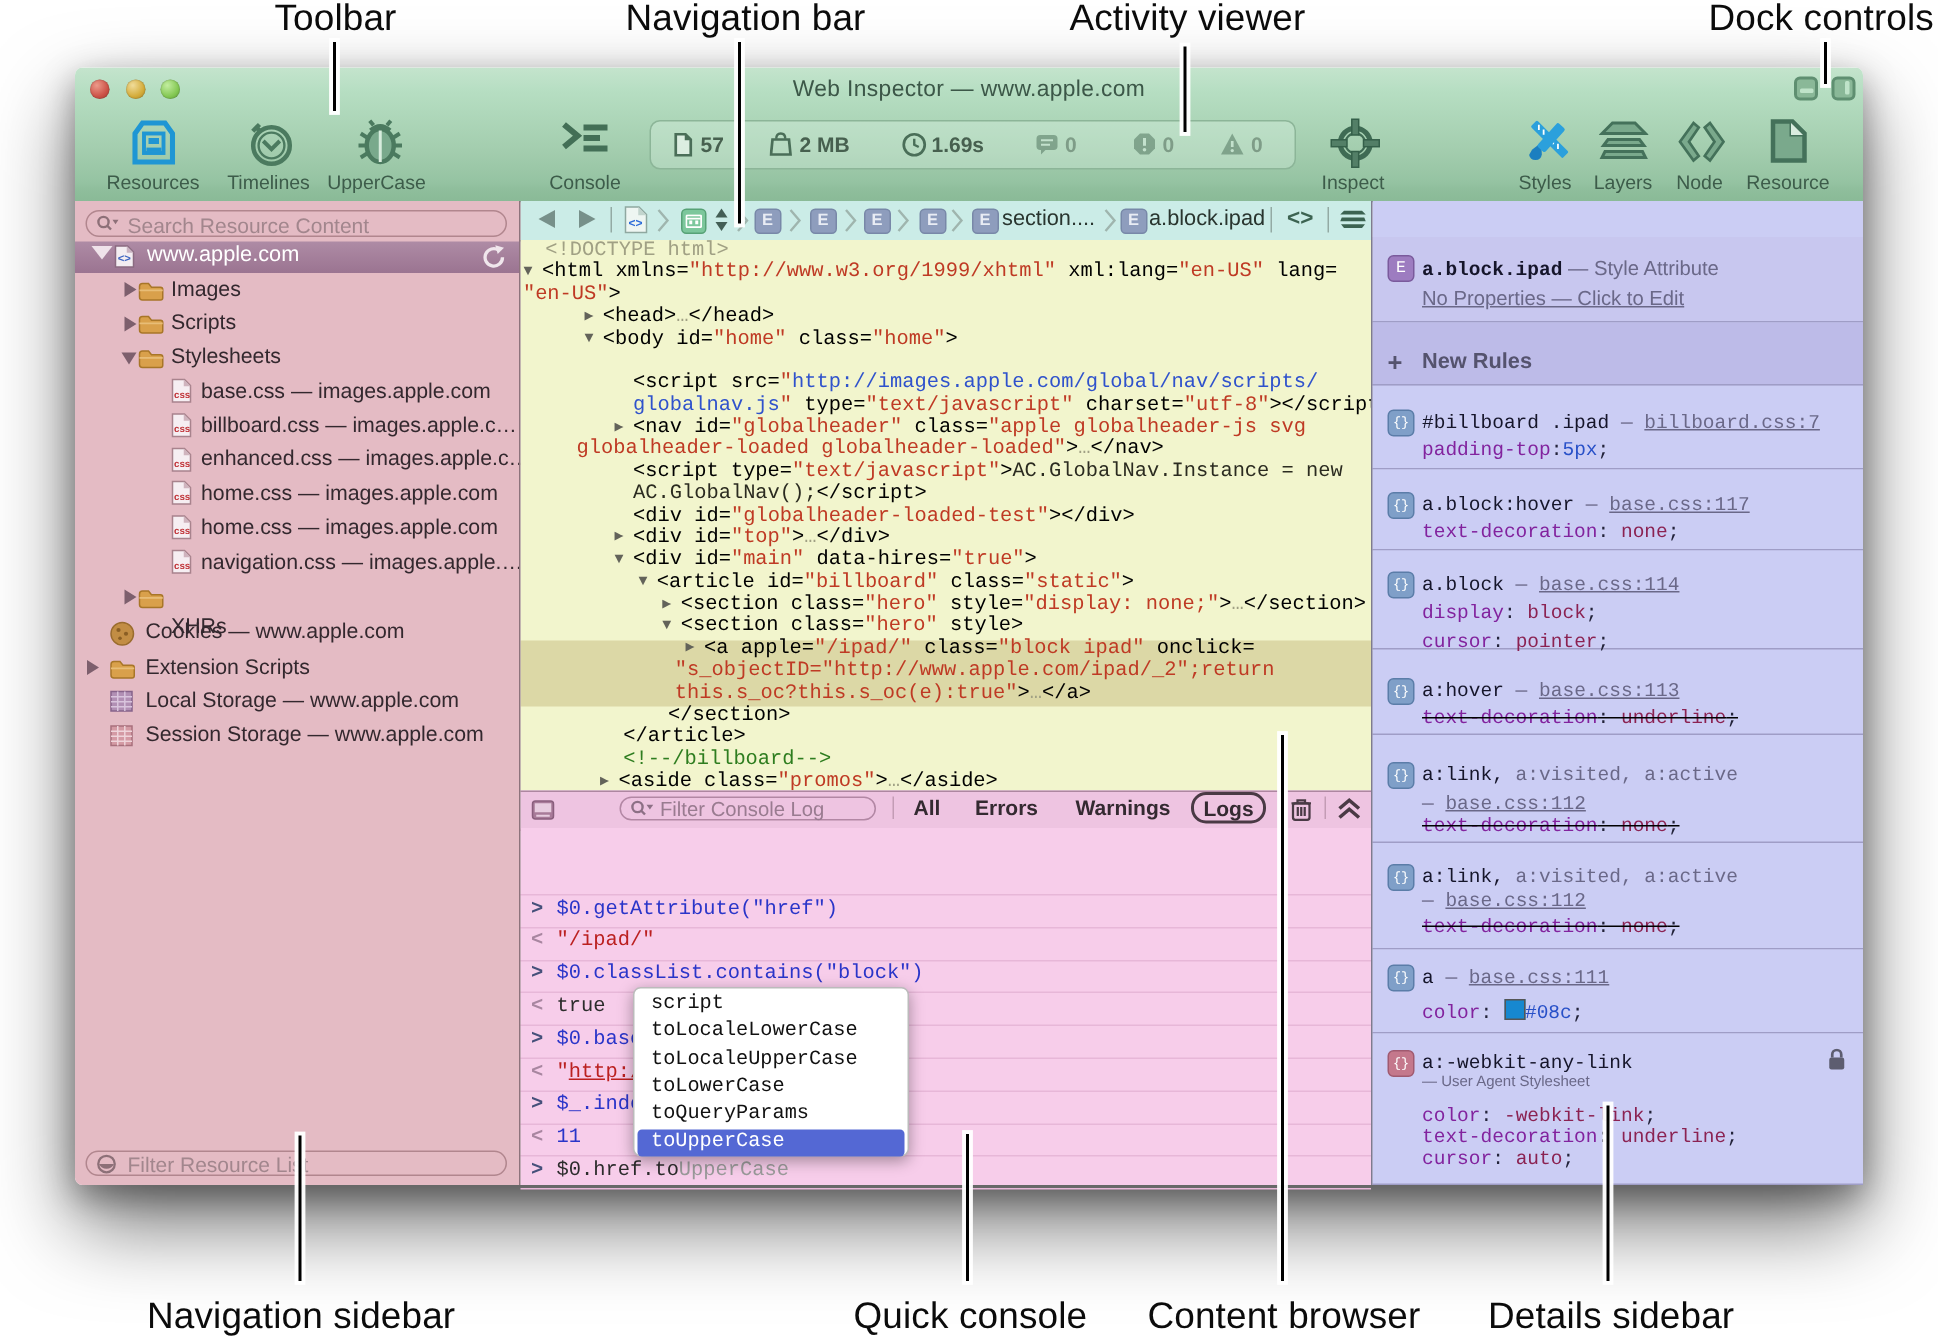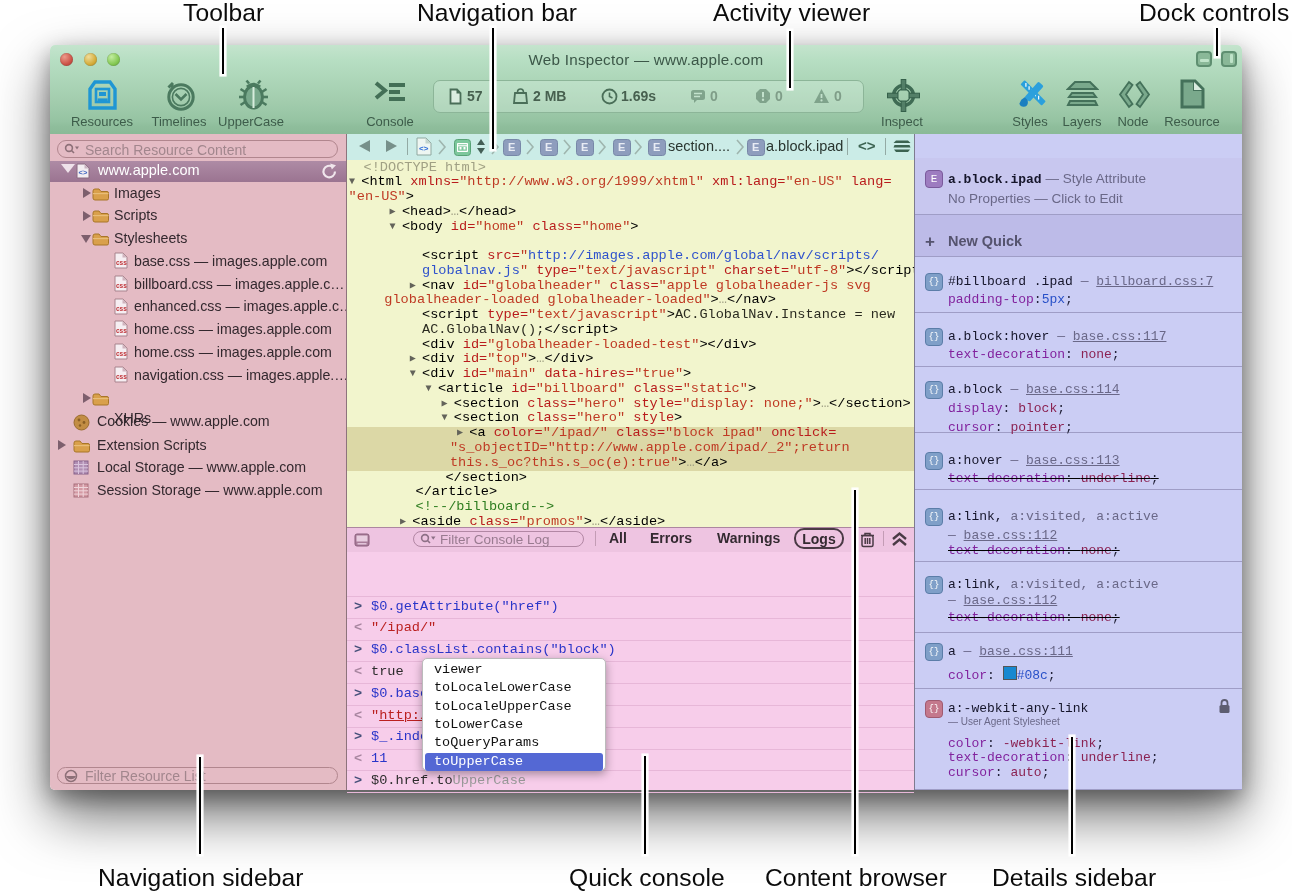--- a/index.html
+++ b/index.html
@@ -24,21 +24,21 @@
   .tbtn{color:#3d5c4a;font-size:13px;text-align:center;}
   
   .tl{width:13px;height:13px;border-radius:50%;top:7.5px;}
   
   .sidebar{left:0;top:89px;width:296px;height:656px;background:#e4bbc4;border-radius:0 0 0 5px;}
   
   .navbar{left:297px;top:89px;width:567px;height:26px;background:#cbece7;border-bottom:1px solid #7b8a88;}
   
   .code{left:297px;top:115px;width:567px;height:367px;background:#f2f5cd;overflow:hidden;}
   .cl{white-space:pre;font-family:"Liberation Mono",monospace;font-size:13.6px;line-height:14.76px;color:#2f2f22;}
-  .tag{color:#000000;} .att{color:#b91c1c;} .val{color:#bf3a24;}
+  .tag{color:#000000;} .att{color:#000000;} .val{color:#bf3a24;}
   .lnk{color:#2f52cc;} .gry{color:#a0a084;} .cmt{color:#2e7d1f;} .pln{color:#2b2b20;}
   .tw{display:inline-block;width:12.3px;font-size:10px;color:#63635a;vertical-align:1px;}
   
   .conbar{left:297px;top:482px;width:567px;height:24.5px;background:#eec4e1;border-bottom:1px solid #c193ae;border-top:1px solid #ad86a0;}
   .console{left:297px;top:507px;width:567px;height:238px;background:#f7cdea;}
   .crow{left:0;width:567px;height:21.8px;border-bottom:1px solid #e7b7d8;font-family:"Liberation Mono",monospace;font-size:13.6px;}
   .cin{color:#2a35c9;} .cstr{color:#bb2020;} .cplain{color:#2c2c2c;}
   .crow span{white-space:pre;}
   .pprow{position:absolute;left:2px;width:178px;height:18.3px;font-family:"Liberation Mono",monospace;
          font-size:13.5px;color:#111;padding-left:9px;box-sizing:border-box;line-height:18.3px;}
@@ -434,21 +434,21 @@
       <div class="cl" style="left:62.7px;top:118.6px;"><span class="tw">▶</span><span class="tag">&lt;nav </span><span class="att">id=</span><span class="val">"globalheader"</span><span class="att"> class=</span><span class="val">"apple globalheader-js svg</span></div>
       <div class="cl" style="left:37.3px;top:133.3px;"><span class="val">globalheader-loaded globalheader-loaded"</span><span class="tag">&gt;</span><span class="gry">…</span><span class="tag">&lt;/nav&gt;</span></div>
       <div class="cl" style="left:75px;top:148.1px;"><span class="tag">&lt;script </span><span class="att">type=</span><span class="val">"text/javascript"</span><span class="tag">&gt;</span><span class="pln">AC.GlobalNav.Instance = new</span></div>
       <div class="cl" style="left:75px;top:162.9px;"><span class="pln">AC.GlobalNav();</span><span class="tag">&lt;/script&gt;</span></div>
       <div class="cl" style="left:75px;top:177.6px;"><span class="tag">&lt;div </span><span class="att">id=</span><span class="val">"globalheader-loaded-test"</span><span class="tag">&gt;&lt;/div&gt;</span></div>
       <div class="cl" style="left:62.7px;top:192.4px;"><span class="tw">▶</span><span class="tag">&lt;div </span><span class="att">id=</span><span class="val">"top"</span><span class="tag">&gt;</span><span class="gry">…</span><span class="tag">&lt;/div&gt;</span></div>
       <div class="cl" style="left:62.7px;top:207.1px;"><span class="tw">▼</span><span class="tag">&lt;div </span><span class="att">id=</span><span class="val">"main"</span><span class="att"> data-hires=</span><span class="val">"true"</span><span class="tag">&gt;</span></div>
       <div class="cl" style="left:78.6px;top:221.9px;"><span class="tw">▼</span><span class="tag">&lt;article </span><span class="att">id=</span><span class="val">"billboard"</span><span class="att"> class=</span><span class="val">"static"</span><span class="tag">&gt;</span></div>
       <div class="cl" style="left:94.5px;top:236.7px;"><span class="tw">▶</span><span class="tag">&lt;section </span><span class="att">class=</span><span class="val">"hero"</span><span class="att"> style=</span><span class="val">"display: none;"</span><span class="tag">&gt;</span><span class="gry">…</span><span class="tag">&lt;/section&gt;</span></div>
       <div class="cl" style="left:94.5px;top:251.4px;"><span class="tw">▼</span><span class="tag">&lt;section </span><span class="att">class=</span><span class="val">"hero"</span><span class="att"> style</span><span class="tag">&gt;</span></div>
-      <div class="cl" style="left:110px;top:266.2px;"><span class="tw">▶</span><span class="tag">&lt;a </span><span class="att">color=</span><span class="val">"/ipad/"</span><span class="att"> class=</span><span class="val">"block ipad"</span><span class="att"> onclick=</span></div>
+      <div class="cl" style="left:110px;top:266.2px;"><span class="tw">▶</span><span class="tag">&lt;a </span><span class="att">apple=</span><span class="val">"/ipad/"</span><span class="att"> class=</span><span class="val">"block ipad"</span><span class="att"> onclick=</span></div>
       <div class="cl" style="left:102.9px;top:280.9px;"><span class="val">"s_objectID="http://www.apple.com/ipad/_2";return</span></div>
       <div class="cl" style="left:102.9px;top:295.7px;"><span class="val">this.s_oc?this.s_oc(e):true"</span><span class="tag">&gt;</span><span class="gry">…</span><span class="tag">&lt;/a&gt;</span></div>
       <div class="cl" style="left:98.4px;top:310.5px;"><span class="tag">&lt;/section&gt;</span></div>
       <div class="cl" style="left:68.5px;top:325.2px;"><span class="tag">&lt;/article&gt;</span></div>
       <div class="cl" style="left:68.5px;top:340.0px;"><span class="cmt">&lt;!--/billboard--&gt;</span></div>
       <div class="cl" style="left:53px;top:354.7px;"><span class="tw">▶</span><span class="tag">&lt;aside </span><span class="att">class=</span><span class="val">"promos"</span><span class="tag">&gt;</span><span class="gry">…</span><span class="tag">&lt;/aside&gt;</span></div>
     </div>
     <div class="conbar">
       <svg width="16" height="14" viewBox="0 0 16 14" style="left:7px;top:5px;">
         <rect x="1" y="1" width="14" height="12" rx="2" fill="#a87b99" stroke="#8a5f7d" stroke-width="1"></rect>
@@ -529,23 +529,23 @@
       <div class="dsec" style="top:123.5px;height:54.5px;background:#cbcdf4;"></div>
       <div class="dsec" style="top:179px;height:53.400000000000006px;background:#cbcdf4;"></div>
       <div class="dsec" style="top:233.4px;height:65.1px;background:#cbcdf4;"></div>
       <div class="dsec" style="top:299.5px;height:55.5px;background:#cbcdf4;"></div>
       <div class="dsec" style="top:356px;height:71px;background:#cbcdf4;"></div>
       <div class="dsec" style="top:428px;height:69.89999999999998px;background:#cbcdf4;"></div>
       <div class="dsec" style="top:498.9px;height:55.0px;background:#cbcdf4;"></div>
       <div class="dsec" style="top:554.9px;height:100.10000000000002px;background:#cbcdf4;"></div>
       <div class="badge" style="left:10px;top:35.5px;background:#9d7cc0;border:1px solid #7a5a9c;font-size:11px;">E</div>
       <div style="left:33px;top:36.5px;font-family:'Liberation Mono',monospace;font-size:13px;color:#15152a;font-weight:bold;white-space:nowrap;">a.block.ipad<span style="font-weight:normal;color:#6a6888;font-family:'Liberation Sans',sans-serif;font-size:13.5px;"> — Style Attribute</span></div>
-      <div style="left:33px;top:56.5px;font-size:13.5px;color:#6a6888;white-space:nowrap;">No Properties — Click to Edit</div>
+      <div style="left:33px;top:56.5px;font-size:13.5px;color:#6a6888;white-space:nowrap;text-decoration:underline;">No Properties — Click to Edit</div>
       <div style="left:10px;top:98px;font-size:17px;font-weight:bold;color:#55536e;">+</div>
-      <div style="left:33px;top:99px;font-size:14.5px;font-weight:bold;color:#55536e;">New Quick</div>
+      <div style="left:33px;top:99px;font-size:14.5px;font-weight:bold;color:#55536e;">New Rules</div>
       <div class="badge" style="left:10px;top:139px;background:#7f9fc8;border:1px solid #5b7da8;font-size:9px;">{}</div>
       <div style="left:33px;top:140px;font-family:'Liberation Mono',monospace;font-size:13px;color:#15152a;white-space:nowrap;">#billboard .ipad<span style="color:#6a6888;"> — </span><span style="color:#6a6888;text-decoration:underline;">billboard.css:7</span></div>
       <div style="left:33px;top:158.3px;font-family:'Liberation Mono',monospace;font-size:13px;white-space:nowrap;"><span class="pname">padding-top</span><span style="color:#23233a;">:</span><span class="pnum">5px</span><span style="color:#23233a;">;</span></div>
       <div class="badge" style="left:10px;top:193.6px;background:#7f9fc8;border:1px solid #5b7da8;font-size:9px;">{}</div>
       <div style="left:33px;top:194.6px;font-family:'Liberation Mono',monospace;font-size:13px;color:#15152a;white-space:nowrap;">a.block:hover<span style="color:#6a6888;"> — </span><span style="color:#6a6888;text-decoration:underline;">base.css:117</span></div>
       <div style="left:33px;top:213px;font-family:'Liberation Mono',monospace;font-size:13px;white-space:nowrap;"><span class="pname">text-decoration</span><span style="color:#23233a;">: </span><span class="pval">none</span><span style="color:#23233a;">;</span></div>
       <div class="badge" style="left:10px;top:247.3px;background:#7f9fc8;border:1px solid #5b7da8;font-size:9px;">{}</div>
       <div style="left:33px;top:248.3px;font-family:'Liberation Mono',monospace;font-size:13px;color:#15152a;white-space:nowrap;">a.block<span style="color:#6a6888;"> — </span><span style="color:#6a6888;text-decoration:underline;">base.css:114</span></div>
       <div style="left:33px;top:267px;font-family:'Liberation Mono',monospace;font-size:13px;white-space:nowrap;"><span class="pname">display</span><span style="color:#23233a;">: </span><span class="pval">block</span><span style="color:#23233a;">;</span></div>
       <div style="left:33px;top:285.5px;font-family:'Liberation Mono',monospace;font-size:13px;white-space:nowrap;"><span class="pname">cursor</span><span style="color:#23233a;">: </span><span class="pval">pointer</span><span style="color:#23233a;">;</span></div>
@@ -568,21 +568,21 @@
       <div style="left:33px;top:581.8px;font-size:10px;color:#6a6888;white-space:nowrap;">— User Agent Stylesheet</div>
       <div style="left:33px;top:601.6px;font-family:'Liberation Mono',monospace;font-size:13px;white-space:nowrap;"><span class="pname">color</span><span style="color:#23233a;">: </span><span class="pval">-webkit-link</span><span style="color:#23233a;">;</span></div>
       <div style="left:33px;top:616.1px;font-family:'Liberation Mono',monospace;font-size:13px;white-space:nowrap;"><span class="pname">text-decoration</span><span style="color:#23233a;">: </span><span class="pval">underline</span><span style="color:#23233a;">;</span></div>
       <div style="left:33px;top:631px;font-family:'Liberation Mono',monospace;font-size:13px;white-space:nowrap;"><span class="pname">cursor</span><span style="color:#23233a;">: </span><span class="pval">auto</span><span style="color:#23233a;">;</span></div>
       <svg width="13" height="15" viewBox="0 0 13 15" style="left:303px;top:565px;">
         <rect x="1.5" y="6" width="10" height="8" rx="1.5" fill="#5d5d70"></rect>
         <path d="M3.5 6 V4 A3 3 0 0 1 9.5 4 V6" fill="none" stroke="#5d5d70" stroke-width="1.8"></path>
       </svg>
     </div>
     <div style="position:absolute;left:372px;top:613px;width:182px;height:111px;background:#fff;border:1px solid #bbb;border-radius:5px;box-shadow:0 3px 10px rgba(0,0,0,0.35);z-index:5;">
-      <div class="pprow" style="top:2px;">viewer</div>
+      <div class="pprow" style="top:2px;">script</div>
       <div class="pprow" style="top:20.3px;">toLocaleLowerCase</div>
       <div class="pprow" style="top:38.6px;">toLocaleUpperCase</div>
       <div class="pprow" style="top:56.9px;">toLowerCase</div>
       <div class="pprow" style="top:75.2px;">toQueryParams</div>
       <div class="pprow" style="top:93.5px;width:178px;left:2px;background:#5468d4;color:#fff;border-radius:3px;">toUpperCase</div>
     </div>
   </div>
 
   <div class="line" style="left:222px;top:28px;height:46px;"></div>
   <div class="line" style="left:492px;top:28px;height:121px;"></div>

